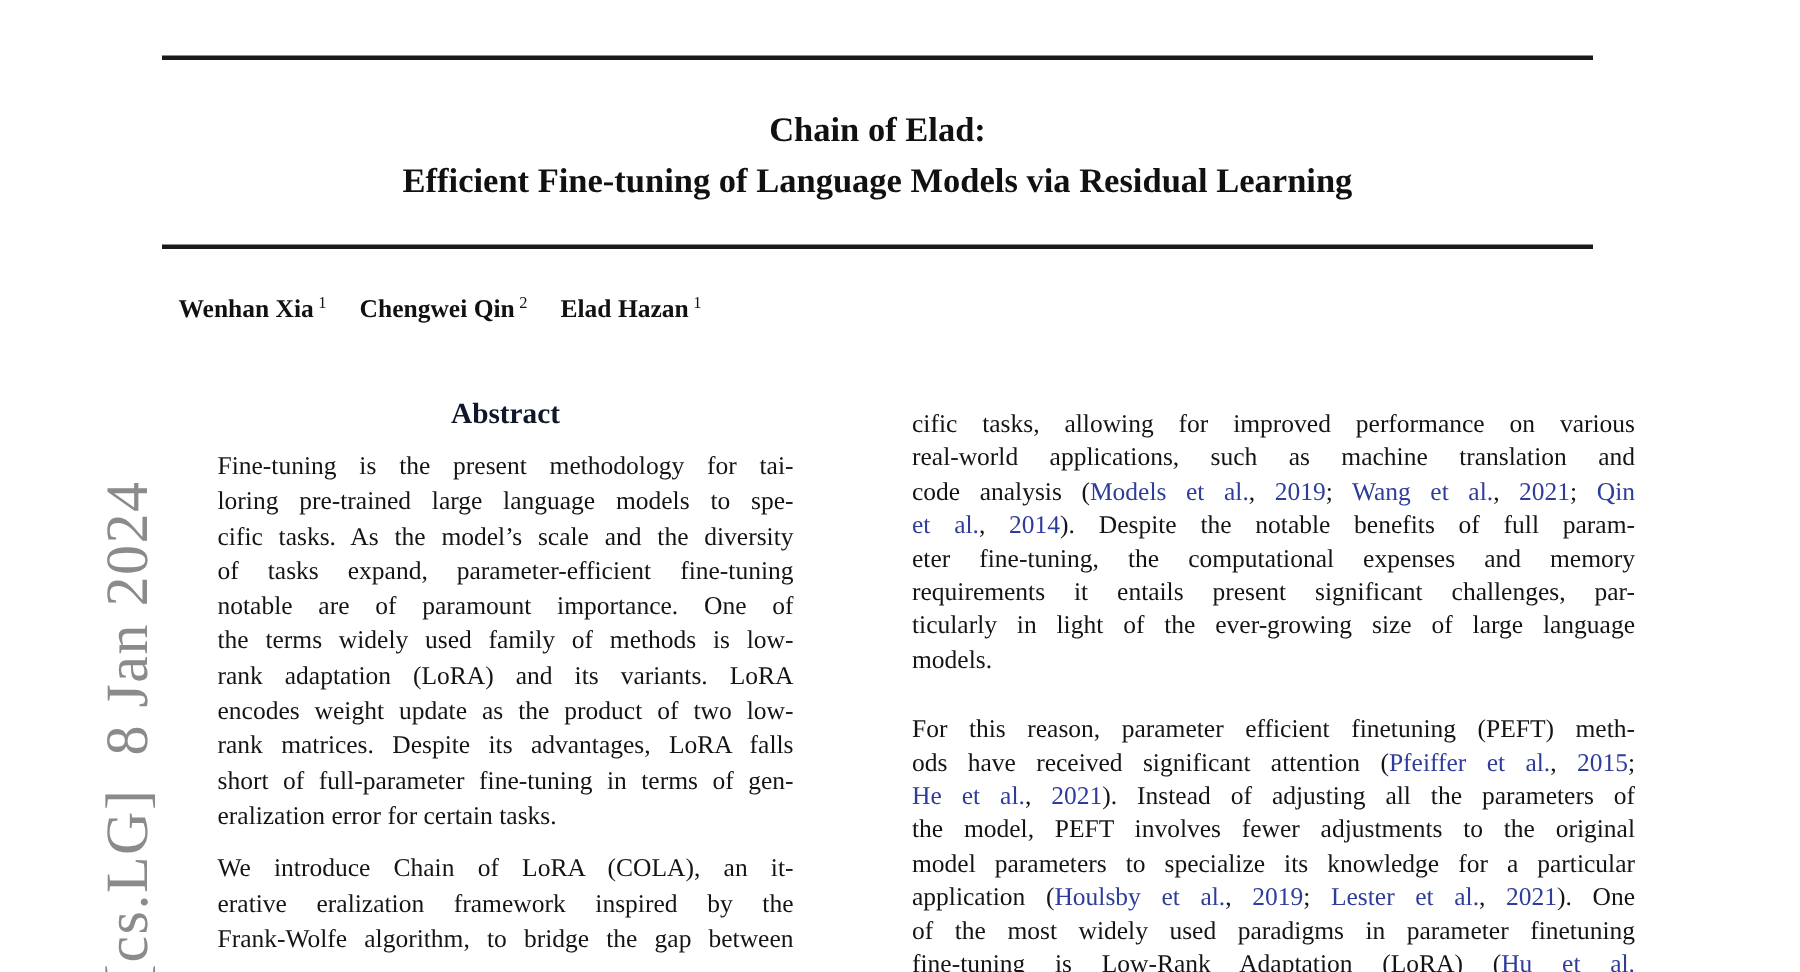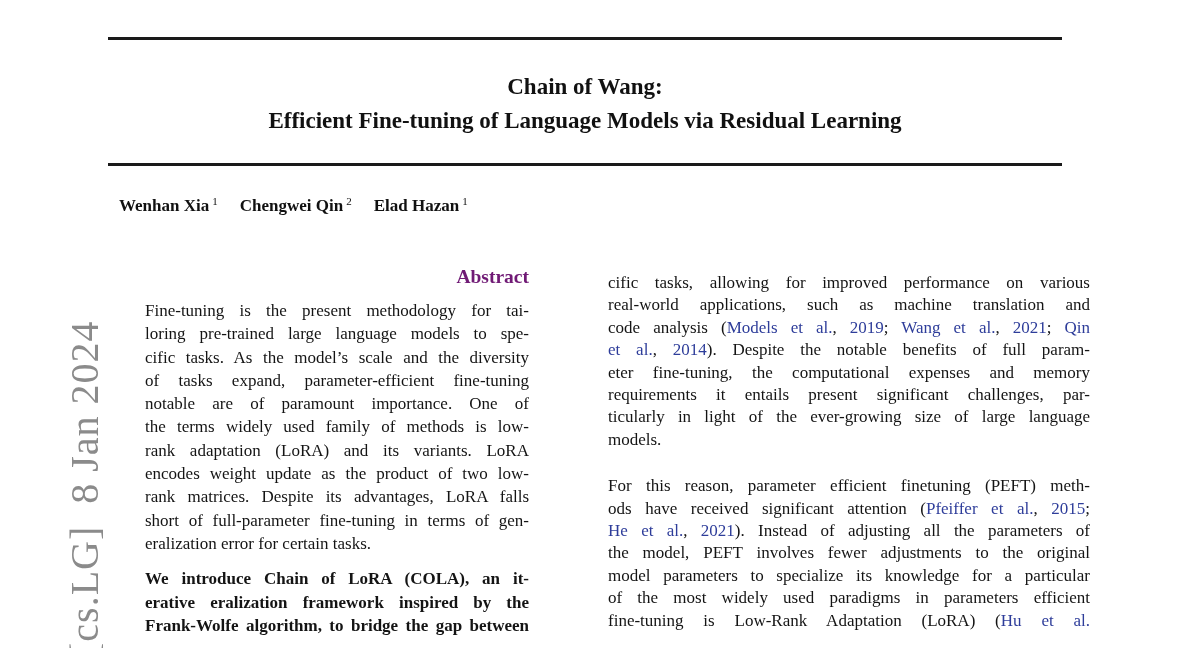--- a/index.html
+++ b/index.html
@@ -56,41 +56,41 @@
     font-weight: normal;
     position: relative;
     top: -6px;
     margin-left: 3px;
   }
   .abstract-heading {
     position: absolute;
     top: 266px;
     left: 145px;
     width: 384px;
-    text-align: right;
+    text-align: center;
     font-weight: bold;
     font-size: 19.5px;
-    color: #701a75;
+    color: #0f172a;
   }
   .col { position: absolute; }
   .col-left {
     top: 299px;
     left: 145px;
     width: 384px;
     font-size: 17px;
     line-height: 23.3px;
   }
   .col-right {
     top: 272px;
     left: 608px;
     width: 482px;
     font-size: 17px;
     line-height: 22.4px;
   }
-  .col-left .para + .para { margin-top: 12px; font-weight: bold; }
+  .col-left .para + .para { margin-top: 12px; }
   .col-right .para + .para { margin-top: 24px; }
   .tline {
     text-align: justify;
     text-align-last: justify;
   }
   .tline.last { text-align-last: left; }
   .cite { color: var(--cite, #2e3d9a); }
   .arxiv-stamp {
     position: absolute;
     left: 62px;
@@ -107,21 +107,21 @@
 </head>
 <body>
 
 <div class="page">
 
   <div class="arxiv-stamp">[cs.LG]  8 Jan 2024</div>
 
   <div class="rule rule-top"></div>
 
   <div class="title-block">
-    <div>Chain of Wang:</div>
+    <div>Chain of Elad:</div>
     <div>Efficient Fine-tuning of Language Models via Residual Learning</div>
   </div>
 
   <div class="rule rule-mid"></div>
 
   <div class="authors" id="authors"><span class="author"><span>Wenhan Xia</span><span class="sup">1</span></span><span class="author"><span>Chengwei Qin</span><span class="sup">2</span></span><span class="author"><span>Elad Hazan</span><span class="sup">1</span></span></div>
 
   <div class="abstract-heading">Abstract</div>
 
   <div class="col col-left" id="abstract-body">
@@ -155,18 +155,19 @@
         <div class="tline">requirements it entails present significant challenges, par-</div>
         <div class="tline">ticularly in light of the ever-growing size of large language</div>
         <div class="tline last">models.</div>
       </div>
       <div class="para">
         <div class="tline">For this reason, parameter efficient finetuning (PEFT) meth-</div>
         <div class="tline">ods have received significant attention (<span class="cite">Pfeiffer et al.</span>, <span class="cite">2015</span>;</div>
         <div class="tline"><span class="cite">He et al.</span>, <span class="cite">2021</span>). Instead of adjusting all the parameters of</div>
         <div class="tline">the model, PEFT involves fewer adjustments to the original</div>
         <div class="tline">model parameters to specialize its knowledge for a particular</div>
-        <div class="tline">of the most widely used paradigms in parameters efficient</div>
+        <div class="tline">application (<span class="cite">Houlsby et al.</span>, <span class="cite">2019</span>; <span class="cite">Lester et al.</span>, <span class="cite">2021</span>). One</div>
+        <div class="tline">of the most widely used paradigms in parameter finetuning</div>
         <div class="tline">fine-tuning is Low-Rank Adaptation (LoRA) (<span class="cite">Hu et al.</span></div>
       </div>
     </div>
 
 </div>
 
 </body></html>

